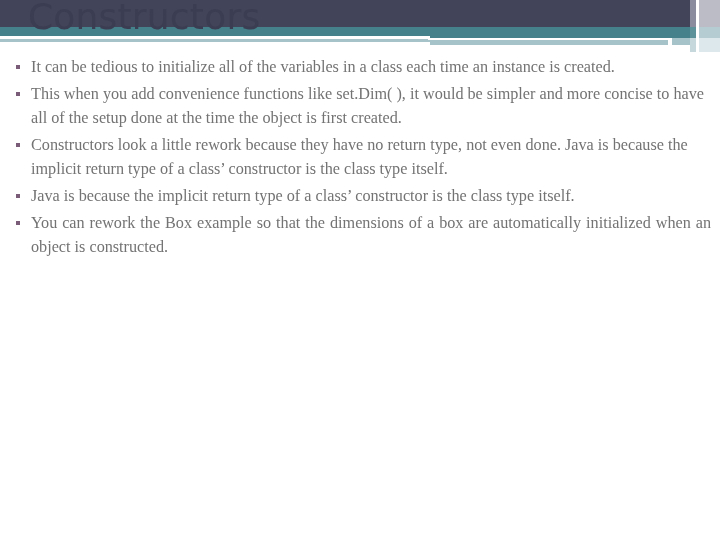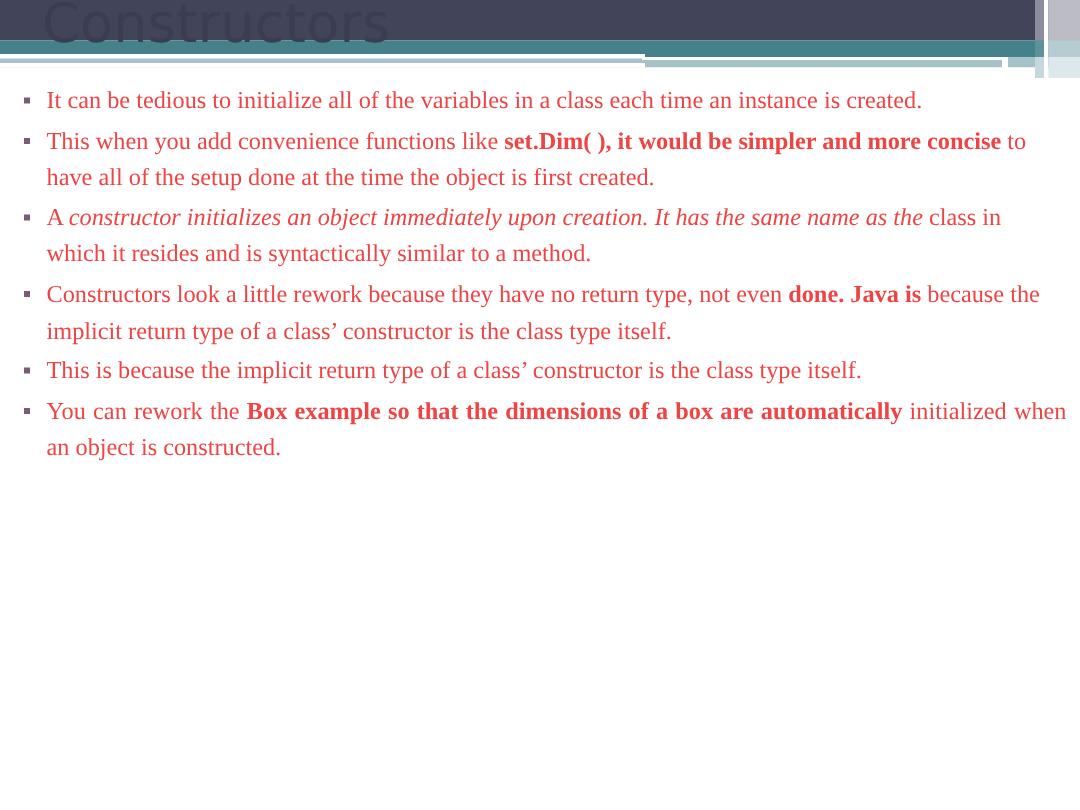--- a/index.html
+++ b/index.html
@@ -100,36 +100,36 @@
     margin: 0;
     padding: 0;
   }
   ul.bullets > li {
     position: relative;
     padding-left: 31px;
     padding-right: 9px;
     margin: 0 0 2px 0;
     font-size: 16.2px;
     line-height: 24.6px;
-    color: #ef4444;
+    color: #737373;
     text-align: justify;
   }
   ul.bullets > li.nojustify {
     text-align: left;
   }
   ul.bullets > li::before {
     content: "";
     position: absolute;
     left: 16px;
     top: 10px;
     width: 4px;
     height: 4px;
     background: #7b5c78;
   }
-  b { font-weight: bold; }
+  b { font-weight: normal; }
   i { font-style: italic; }
 </style>
 </head>
 <body>
 
 <div class="slide-header">
   <div class="band-dark"></div>
   <div class="band-teal"></div>
   <div class="band-pale"></div>
 
@@ -148,18 +148,17 @@
   <div class="slice vstripe-pale-1"></div>
   <div class="slice vstripe-pale-2"></div>
 </div>
 
 <div class="slide-title">Constructors</div>
 
 <div class="body">
   <ul class="bullets">
       <li class="nojustify"><span>It can be tedious to initialize all of the variables in a class each time an instance is created.</span></li>
       <li class="nojustify"><span>This when you add convenience functions like </span><b>set.Dim( ), it would be simpler and more concise</b><span> to have all of the setup done at the time the object is first created.</span></li>
-      <li class="nojustify"><span>A </span><i>constructor initializes an object immediately upon creation. It has the same name as the</i><span> class in which it resides and is syntactically similar to a method.</span></li>
       <li class="nojustify"><span>Constructors look a little rework because they have no return type, not even </span><b>done.</b><span> </span><b>Java is</b><span> because the implicit return type of a class’ constructor is the class type itself.</span></li>
-      <li class="nojustify"><span>This is because the implicit return type of a class’ constructor is the class type itself.</span></li>
+      <li class="nojustify"><span>Java is because the implicit return type of a class’ constructor is the class type itself.</span></li>
       <li><span>You can rework the </span><b>Box example so that the dimensions of a box are automatically</b><span> initialized when an object is constructed.</span></li>
     </ul>
 </div>
 
 </body></html>

